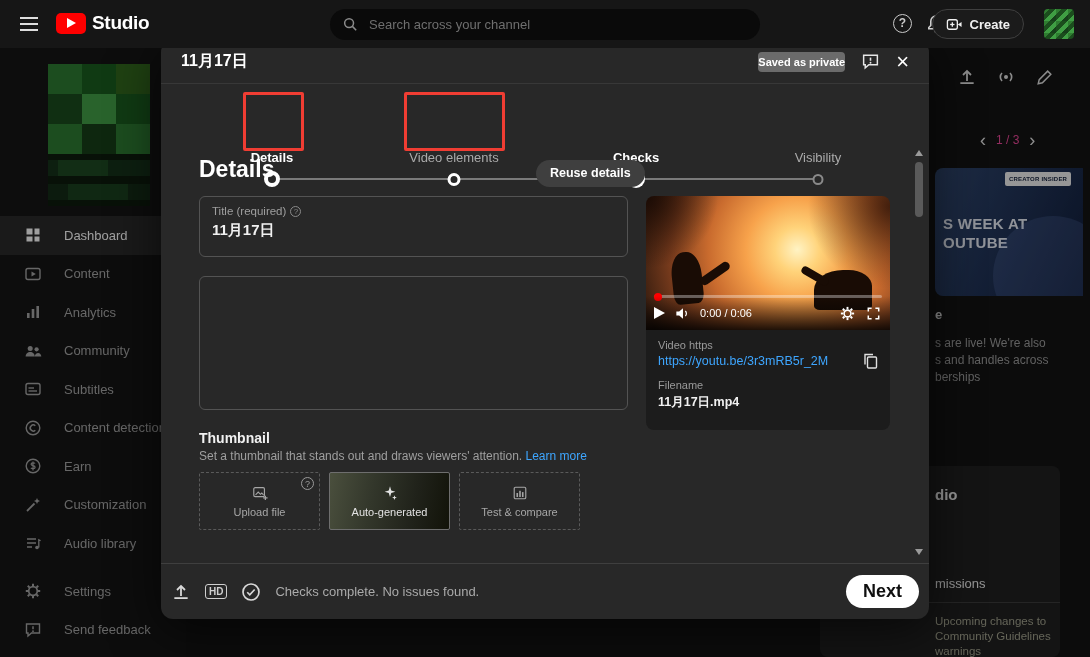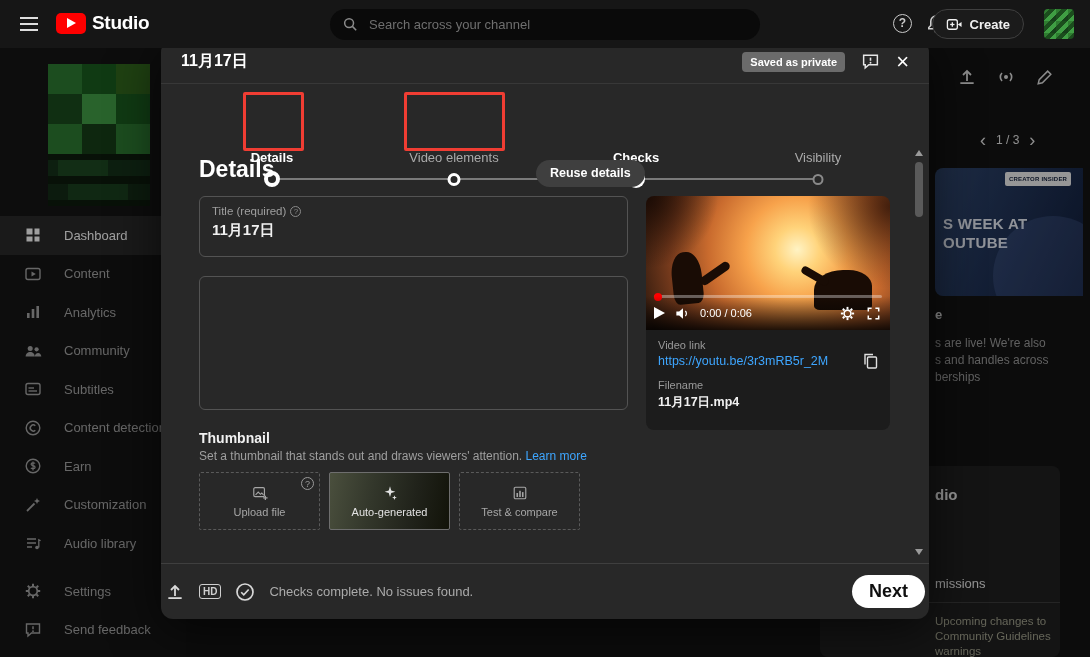--- a/index.html
+++ b/index.html
@@ -34,40 +34,40 @@
   .nav-item svg { flex:0 0 18px; }
 
   
   .scrim { position:absolute; left:0; right:0; top:48px; bottom:0; background:rgba(0,0,0,.38); z-index:3; }
 
   
   .bg-right { position:absolute; inset:0; z-index:2; }
   .bg-action { position:absolute; top:61px; width:32px; height:32px; border-radius:50%; color:#e3e3e3; display:flex; align-items:center; justify-content:center; cursor:pointer; }
   .bg-carousel { position:absolute; top:133px; left:980px; display:flex; align-items:center; gap:10px; color:#ddd; font-size:13px; }
   .chev { font-size:18px; color:#e6e6e6; cursor:pointer; line-height:14px; }
-  .car-count { color:#e5e5e5; font-size:12px; }
+  .car-count { color:#ec4899; font-size:12px; }
   .promo { position:absolute; left:935px; top:168px; width:148px; height:128px; border-radius:8px 0 0 8px; overflow:hidden;
     background:linear-gradient(115deg,#31486f 0%, #22355a 45%, #101d3a 100%); }
   .promo::after { content:""; position:absolute; right:-30px; bottom:-40px; width:120px; height:120px; border-radius:50%; background:rgba(120,150,220,.18); }
   .promo-title { position:absolute; left:8px; top:46px; color:#e8edf7; font-size:15px; font-weight:bold; line-height:19px; letter-spacing:.3px; }
   .promo-badge { position:absolute; left:70px; top:4px; background:#f2f2f2; color:#14213c; font-size:6px; font-weight:bold; padding:4px 4px; border-radius:2px; letter-spacing:.2px; }
   .bg-news { position:absolute; left:935px; top:306px; width:150px; color:#9d9d9d; font-size:12px; line-height:17px; }
   .bg-news .frag-head { color:#dcdcdc; font-size:13px; font-weight:bold; margin-bottom:12px; }
   .bg-card { position:absolute; left:820px; top:466px; width:240px; height:191px; background:#212121; border-radius:8px; }
   .bg-card-title { position:absolute; left:935px; top:486px; color:#f1f1f1; font-size:15px; font-weight:bold; }
   .bg-card-link { position:absolute; left:935px; top:576px; color:#ededed; font-size:13px; cursor:pointer; }
   .bg-card-div { position:absolute; left:929px; top:602px; width:131px; height:1px; background:#3c3c3c; }
   .bg-card-footer { position:absolute; left:935px; top:614px; width:140px; color:#a3a38f; font-size:11.5px; line-height:15px; cursor:pointer; }
 
   
   .modal { position:absolute; left:161px; top:40px; width:768px; height:579px; background:#282828; border-radius:12px; z-index:4; box-shadow:0 10px 50px rgba(0,0,0,.65); }
   .m-header { position:absolute; top:0; left:0; right:0; height:44px; border-bottom:1px solid #383838; display:flex; align-items:center; padding:0 20px; }
   .m-title { color:#fff; font-size:16px; font-weight:bold; }
   .m-head-right { margin-left:auto; display:flex; align-items:center; gap:16px; }
-  .saved-badge { background:#6b6b6b; color:#fff; font-size:11px; font-weight:bold; border-radius:4px; padding:4px 8px; }
+  .saved-badge { background:#6b6b6b; color:#fff; font-size:11px; font-weight:bold; border-radius:4px; padding:4px 0; }
   .m-icon { width:19px; height:19px; color:#e6e6e6; cursor:pointer; }
   .close-x { color:#fff; font-size:22px; line-height:18px; cursor:pointer; }
 
   
   .stepper { position:absolute; top:52px; left:0; right:0; height:58px; }
   .step-line { position:absolute; top:86px; left:111px; width:546px; height:2px; background:#7a7a7a; }
   .step { position:absolute; width:140px; transform:translateX(-50%); text-align:center; top:58px; height:46px; cursor:pointer; }
   .step-label { font-size:13px; color:#aaa; }
   .step-label.on { color:#fff; font-weight:bold; }
   .dot { position:absolute; left:50%; transform:translateX(-50%); border-radius:50%; background:#282828; }
@@ -125,21 +125,21 @@
   .thumb-sub .learn { color:#3ea6ff; cursor:pointer; }
   .thumb-row { position:absolute; left:38px; top:432px; display:flex; gap:9px; }
   .thumb-card { width:121px; height:58px; border:1px dashed #5a5a5a; border-radius:2px; display:flex; flex-direction:column; align-items:center; justify-content:center; gap:5px; color:#a6a6a6; font-size:11px; cursor:pointer; position:relative; }
   .thumb-card svg { width:16px; height:16px; }
   .thumb-card.photo { border:1px solid #6e6e6e;
     background:linear-gradient(100deg,#4a4f3d 0%, #33372b 35%, #20221a 70%, #121309 100%); color:#e3e3e3; }
   .q-badge { position:absolute; right:5px; top:4px; width:13px; height:13px; border:1px solid #9a9a9a; border-radius:50%; color:#9a9a9a; font-size:9px; line-height:12px; text-align:center; }
   .q-badge::before { content:"?"; }
 
   
-  .m-footer { position:absolute; left:0; right:0; bottom:0; height:56px; border-top:1px solid #3f3f3f; display:flex; align-items:center; padding:0 4px; }
+  .m-footer { position:absolute; left:0; right:0; bottom:0; height:56px; border-top:1px solid #3f3f3f; display:flex; align-items:center; padding:0 10px; }
   .f-icon { width:20px; height:20px; color:#d9d9d9; cursor:default; }
   .hd-badge { margin-left:14px; border:1.6px solid #cfcfcf; color:#cfcfcf; border-radius:3px; font-size:10px; font-weight:bold; padding:1px 3px; }
   .f-check { margin-left:14px; }
   .f-status { margin-left:14px; color:#aaa; font-size:13px; }
   .next-btn { margin-left:auto; background:#fff; color:#0f0f0f; font-size:18px; font-weight:bold; border-radius:17px; height:33px; line-height:33px; padding:0 17px; cursor:pointer; }
 
   
   .m-scroll { position:absolute; right:3px; top:108px; bottom:62px; width:14px; }
   .tri-up { position:absolute; left:3px; top:2px; width:0; height:0; border-left:4px solid transparent; border-right:4px solid transparent; border-bottom:6px solid #9a9a9a; cursor:pointer; }
   .tri-down { position:absolute; left:3px; bottom:2px; width:0; height:0; border-left:4px solid transparent; border-right:4px solid transparent; border-top:6px solid #9a9a9a; cursor:pointer; }
@@ -423,21 +423,21 @@
                   <line x1="4" y1="14" x2="5.8" y2="12.2"></line>
                 </g>
               </svg>
             <svg class="ctl-icon" viewBox="0 0 18 18">
                 <path d="M3.5 7V3.5H7M11 3.5h3.5V7M14.5 11v3.5H11M7 14.5H3.5V11" fill="none" stroke="currentColor" stroke-width="1.6"></path>
               </svg>
           </div>
         </div>
       </div>
       <div class="vinfo">
-        <div class="vi-label">Video link</div>
+        <div class="vi-label">Video https</div>
         <div class="vi-link">https://youtu.be/3r3mRB5r_2M</div>
         <svg class="copy-icon" viewBox="0 0 18 18">
             <rect x="5.5" y="5" width="9" height="11" rx="1" fill="none" stroke="currentColor" stroke-width="1.4"></rect>
             <path d="M3 12.5V2.5h8" fill="none" stroke="currentColor" stroke-width="1.4"></path>
           </svg>
         <div class="vi-label vi-gap">Filename</div>
         <div class="vi-file">11月17日.mp4</div>
       </div>
     </div>
 

